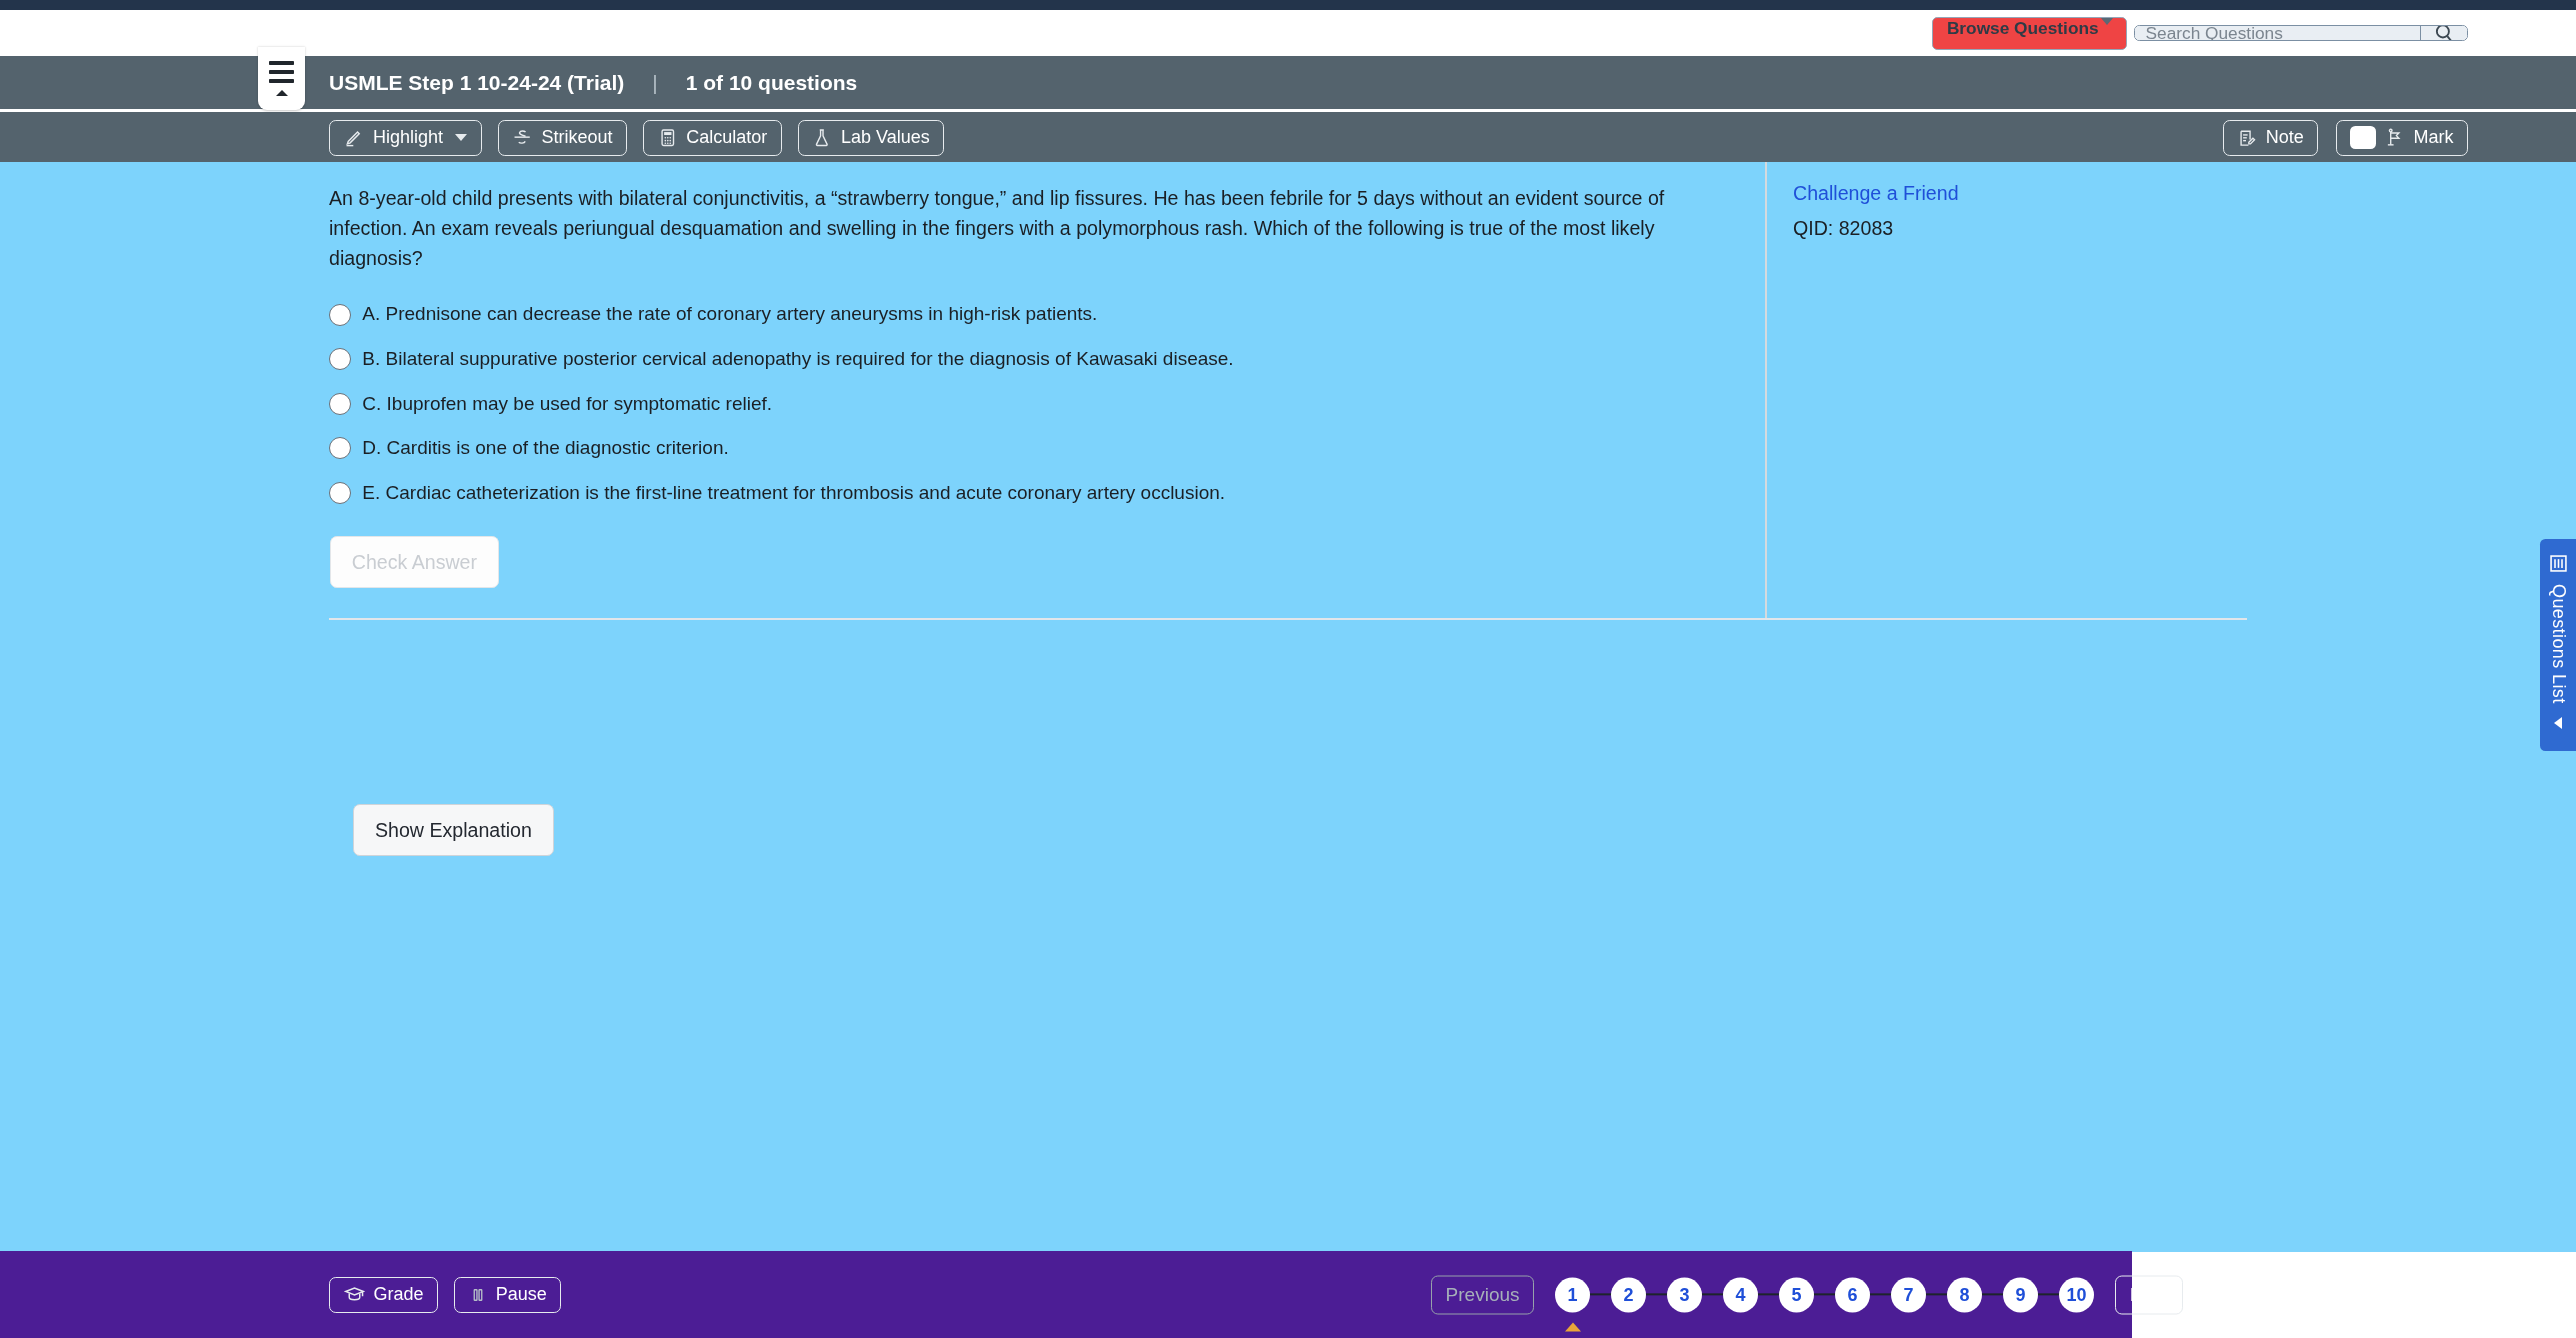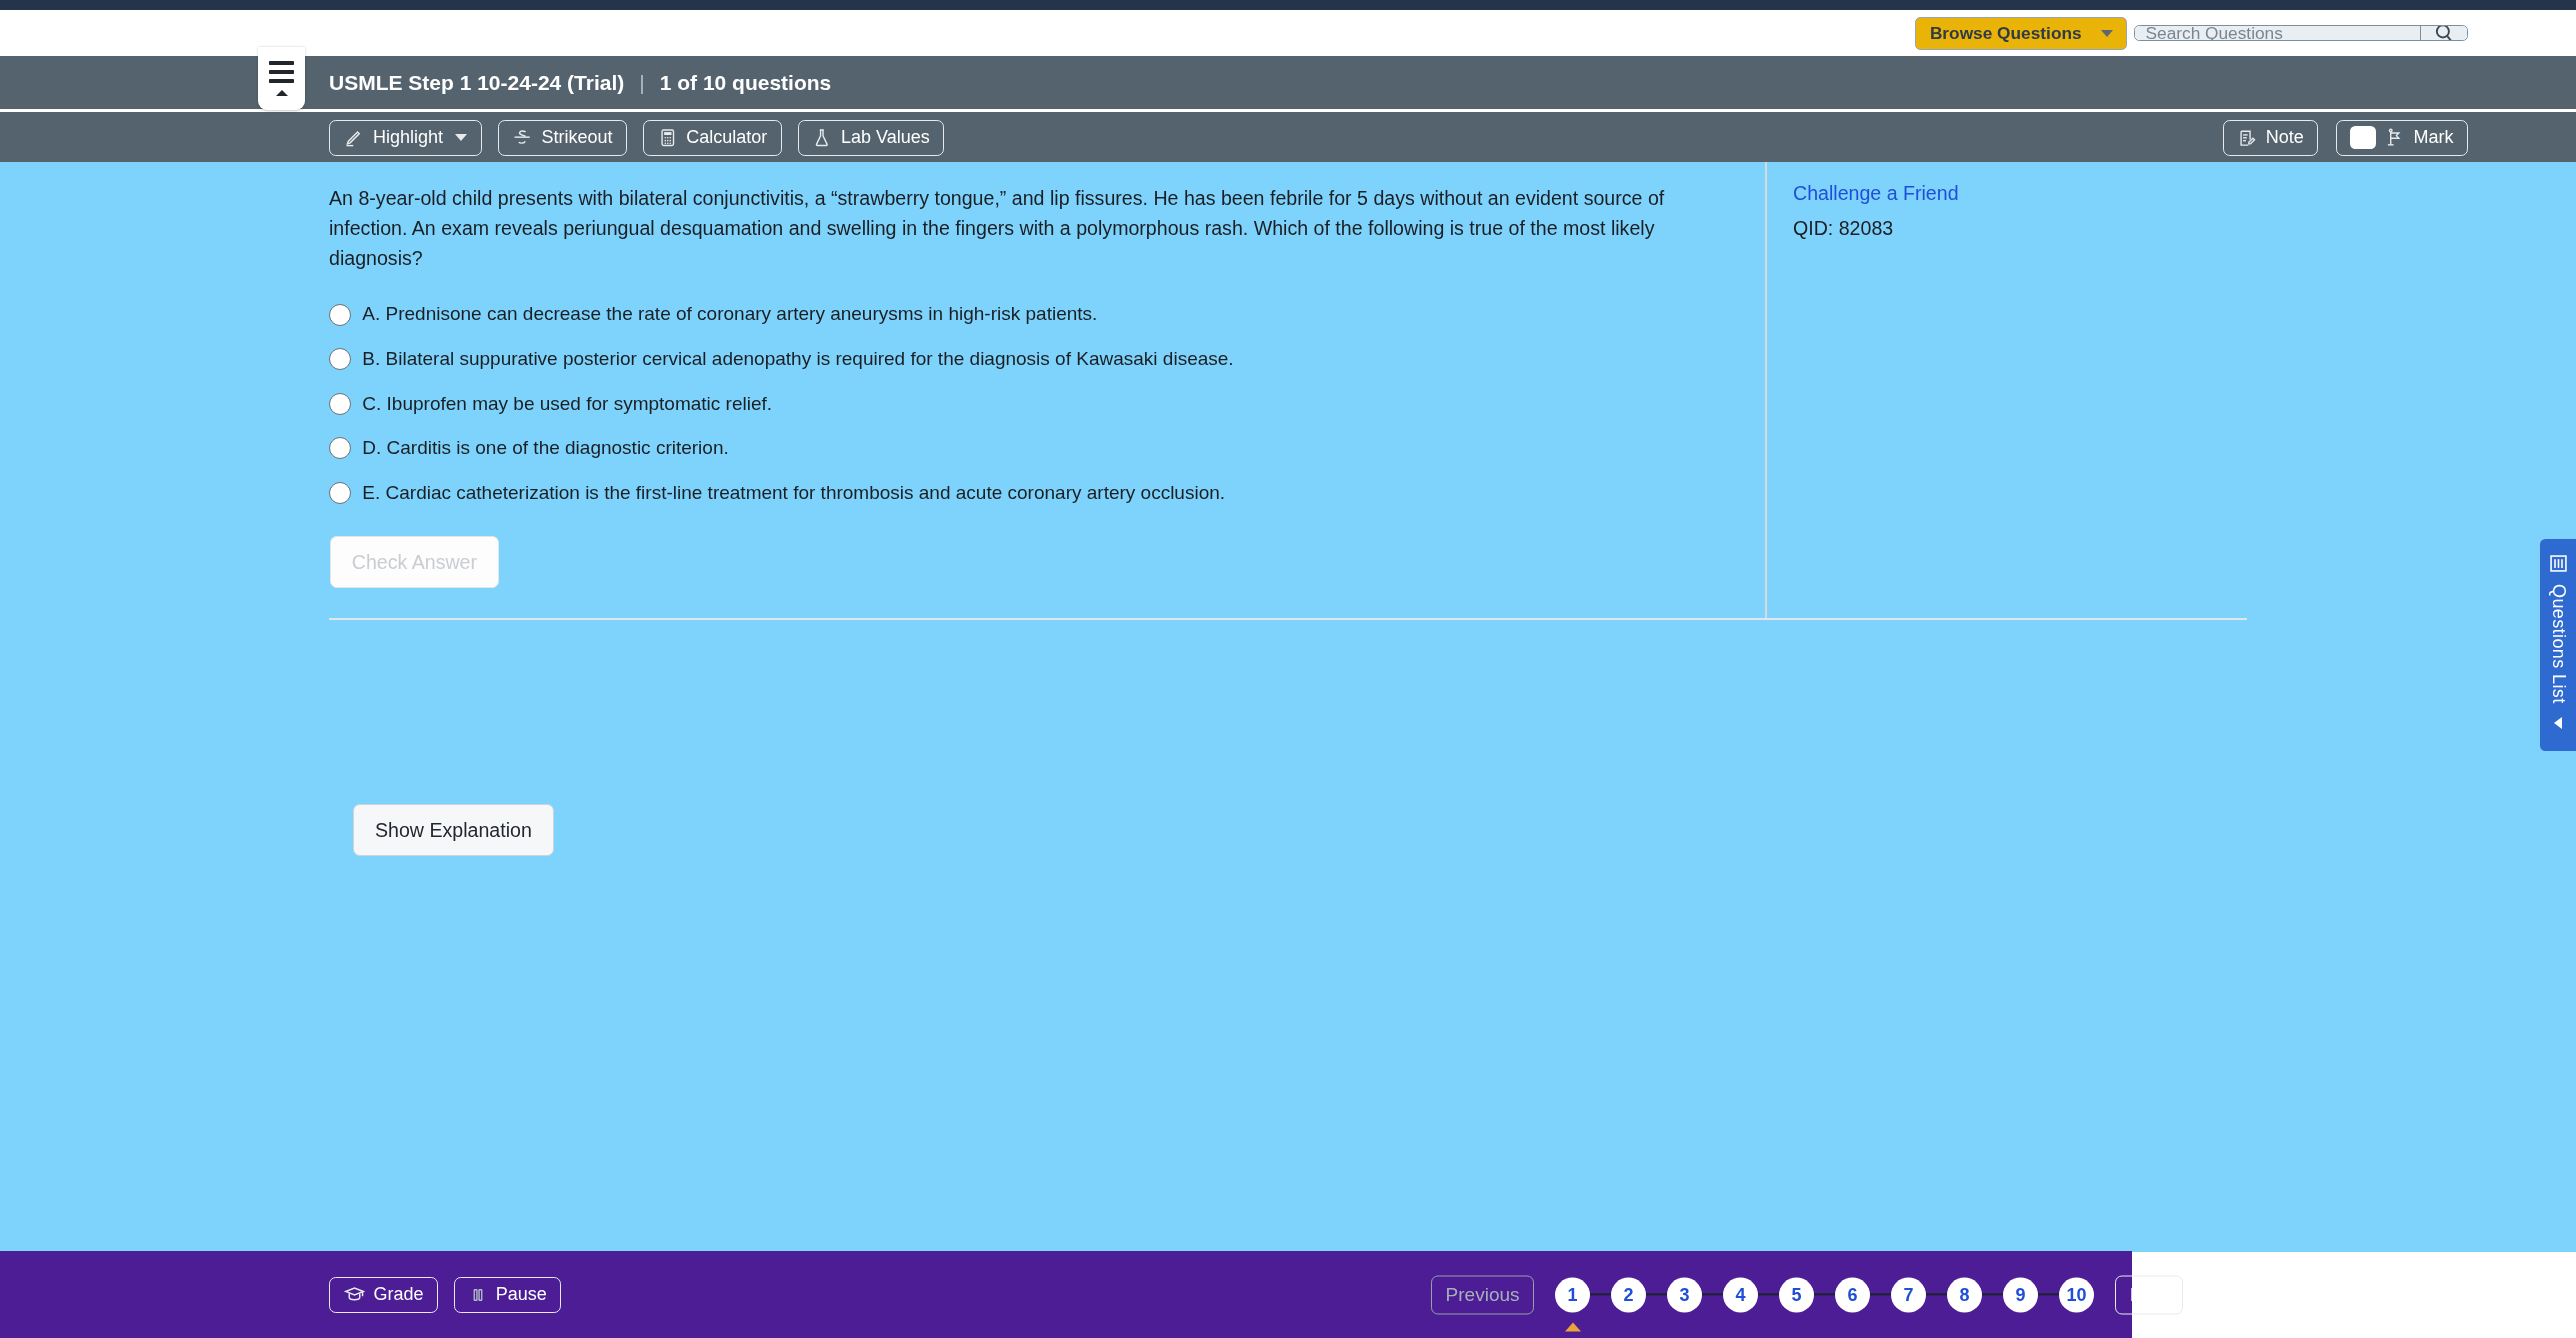--- a/index.html
+++ b/index.html
@@ -49,22 +49,22 @@
   }
 
   
   .navright {
     position: absolute; right: 108px; top: 0; height: 47px;
     display: flex; align-items: center; gap: 6.8px;
   }
   .browse-btn {
     height: 33px; padding: 0 13.6px;
     border: 1.5px solid #93a6b8; border-radius: 5.3px;
-    background: #eab308;
-    display: flex; align-items: center; gap: 19px;
+    background: #ef4444;
+    display: flex; gap: 2px;
     font-size: 17.3px; font-weight: bold; color: #2f3b46;
     cursor: pointer; white-space: nowrap;
   }
   .browse-caret {
     width: 0; height: 0;
     border-left: 6px solid transparent;
     border-right: 6px solid transparent;
     border-top: 7.5px solid #5a6874;
   }
   .searchwrap {
@@ -106,21 +106,21 @@
   .hamtri {
     width: 0; height: 0;
     border-left: 6px solid transparent;
     border-right: 6px solid transparent;
     border-bottom: 6.8px solid #20262c;
     margin-top: 1.5px;
   }
   .title-text {
     position: absolute; left: 329px; top: 50%; transform: translateY(-50%);
     font-size: 21px; font-weight: bold; color: #ffffff; white-space: nowrap;
-    display: flex; align-items: center; gap: 15px; justify-content: center;
+    display: flex; align-items: center; gap: 28px; justify-content: center;
   }
   .title-sep { color: #b4bfc7; font-weight: normal; }
 
   
   .toolbar {
     position: absolute; left: 0; top: 111px; width: 2576px; height: 51px;
     background: #54636d;
     border-top: 1.5px solid #ffffff;
   }
   .toolgroup-l {

